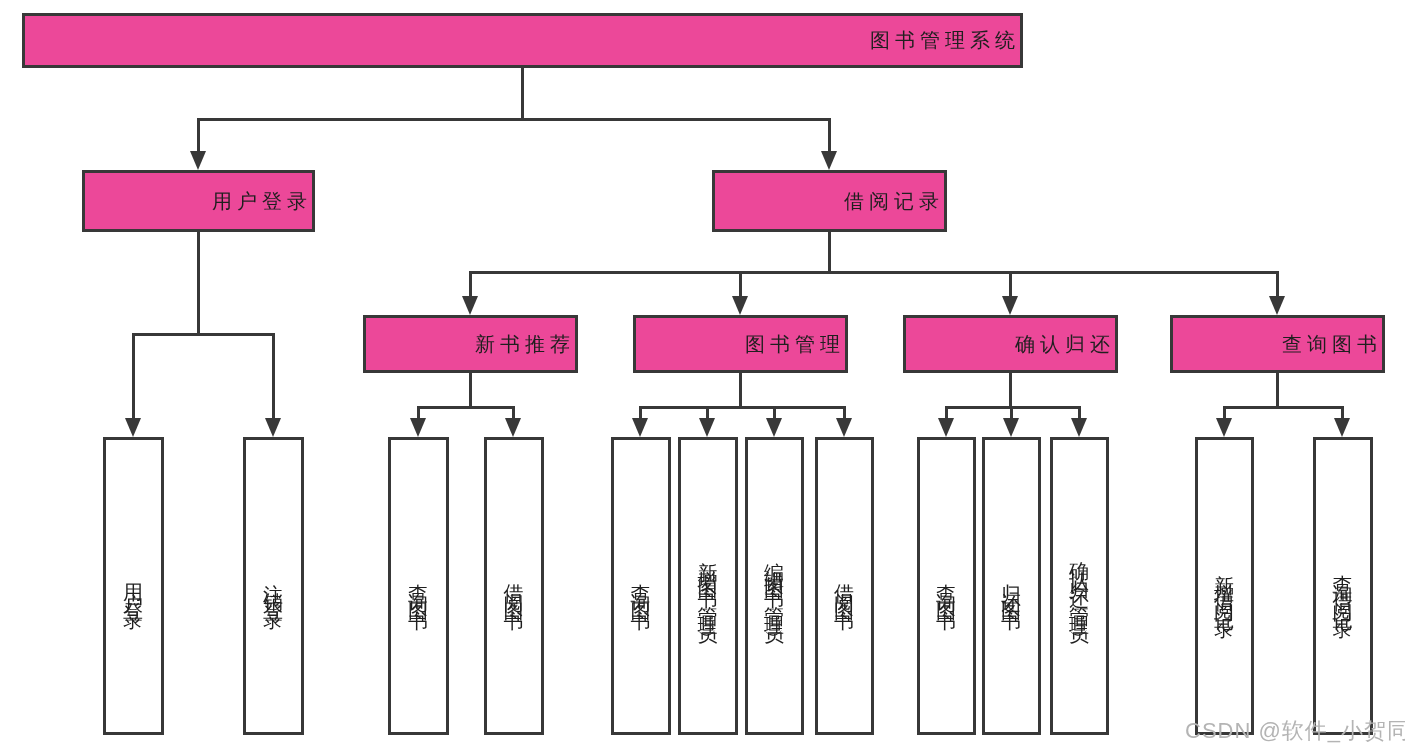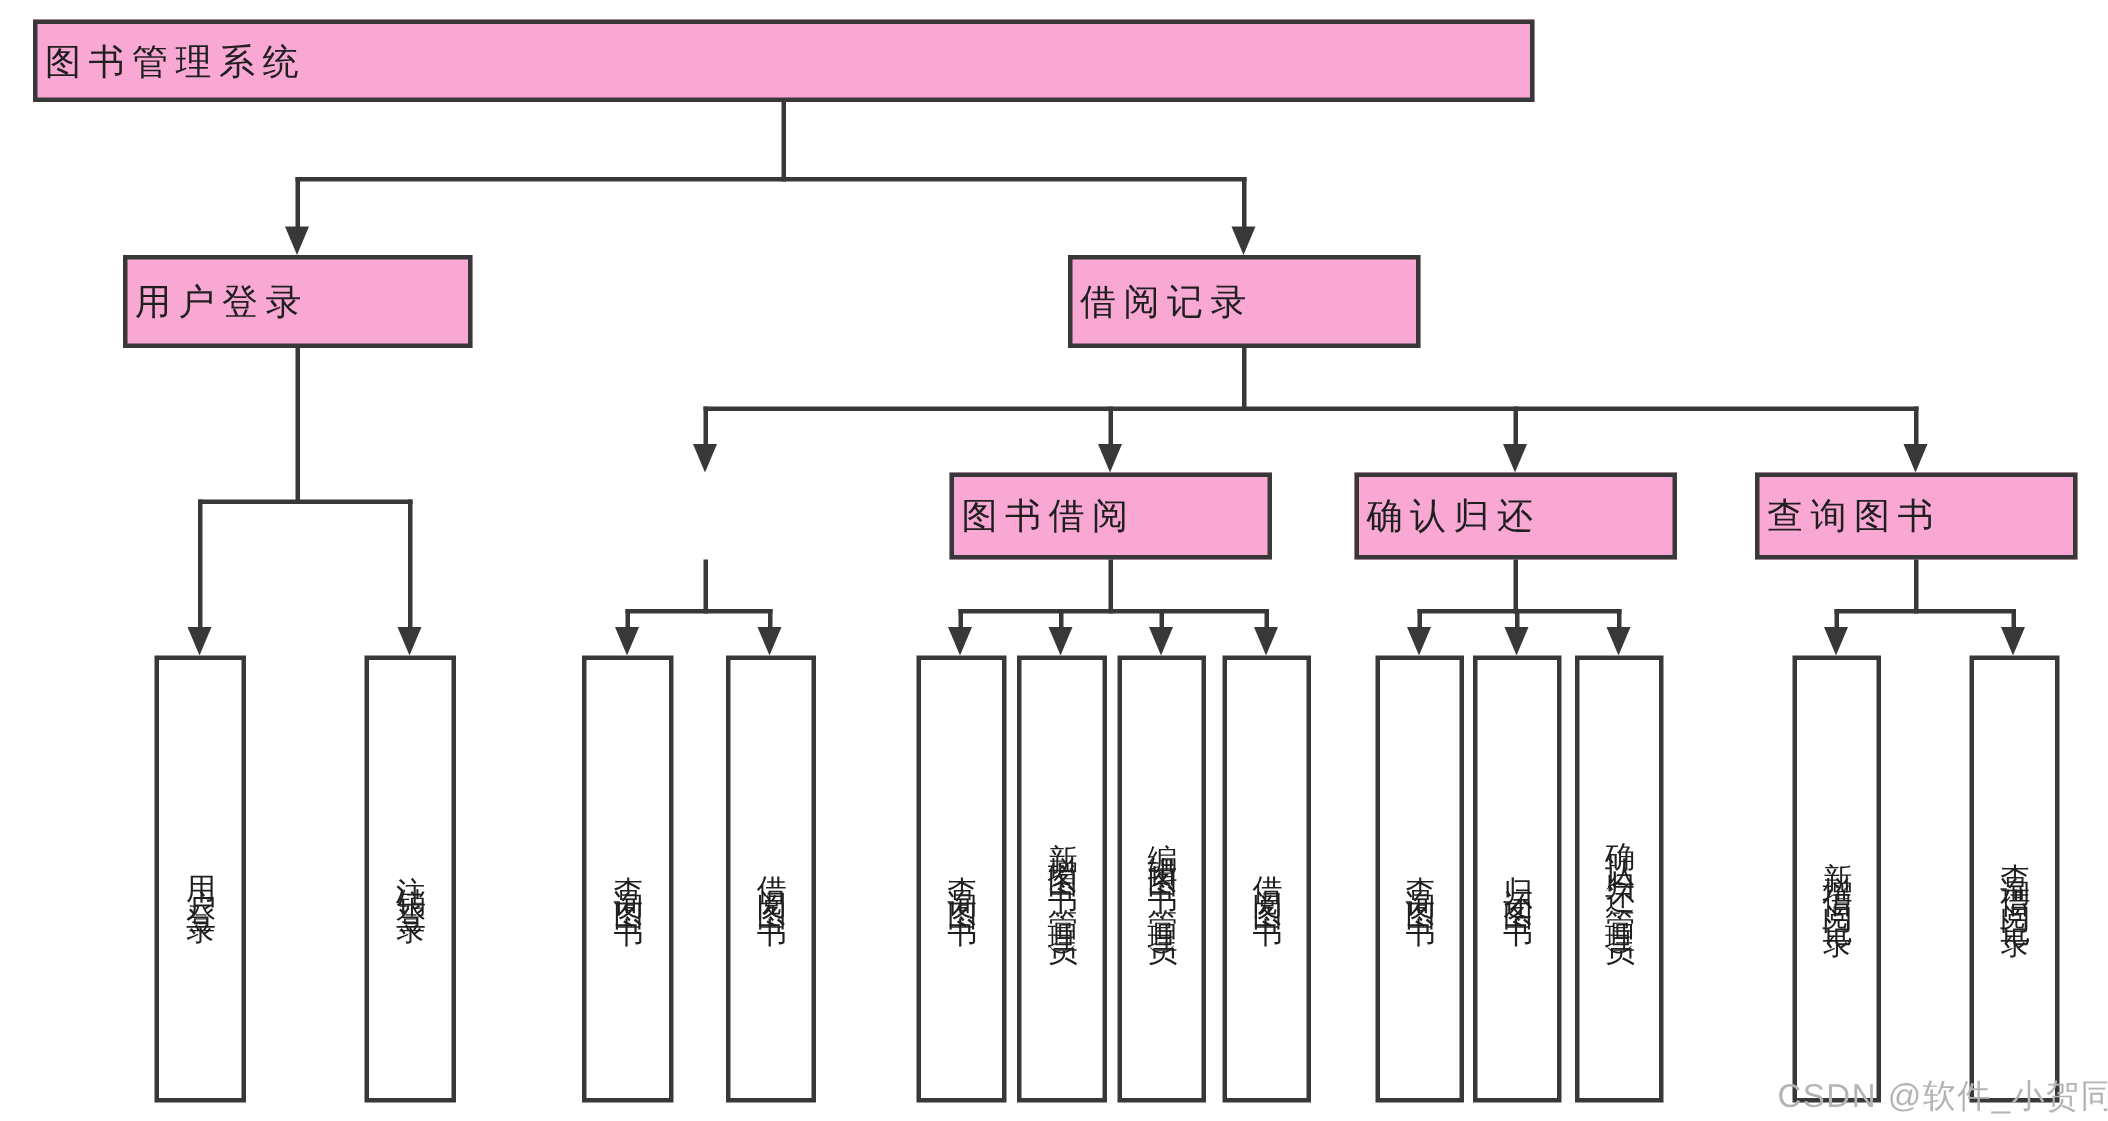--- a/index.html
+++ b/index.html
@@ -16,23 +16,23 @@
   .canvas{
     position:relative;
     width:1405px;height:747px;
     background:#ffffff;
     overflow:hidden;
   }
   
   .node{
     position:absolute;
     border:3px solid var(--line);
-    background:#f9a8d4;
-    display:flex;align-items:center;justify-content:flex-start;
-    font-size:24px;
+    background:#ec4899;
+    display:flex;align-items:center;justify-content:flex-end;
+    font-size:20px;
     letter-spacing:5px;
     text-indent:5px;
     white-space:nowrap;
   }
   .leaf{
     position:absolute;
     border:3px solid var(--line);
     background:#ffffff;
     display:flex;align-items:center;justify-content:center;
     top:437px;height:298px;
@@ -122,22 +122,25 @@
   <div class="hline" style="left:469px;top:271px;width:810px;"></div>
   <div class="vline" style="left:469px;top:271px;height:26px;"></div>
   <div class="arrow" style="left:462px;top:296px;"></div>
   <div class="vline" style="left:739px;top:271px;height:26px;"></div>
   <div class="arrow" style="left:732px;top:296px;"></div>
   <div class="vline" style="left:1009px;top:271px;height:26px;"></div>
   <div class="arrow" style="left:1002px;top:296px;"></div>
   <div class="vline" style="left:1276px;top:271px;height:26px;"></div>
   <div class="arrow" style="left:1269px;top:296px;"></div>
 
+  <div class="node" id="n-new-book">
+    <span>新书推荐</span>
+  </div>
   <div class="node" id="n-borrowing">
-    <span>图书借阅</span>
+    <span>图书管理</span>
   </div>
   <div class="node" id="n-current">
     <span>确认归还</span>
   </div>
   <div class="node" id="n-records">
     <span>查询图书</span>
   </div>
 
   <div class="vline" style="left:469px;top:373px;height:36px;"></div>
   <div class="hline" style="left:417px;top:406px;width:98px;"></div>

